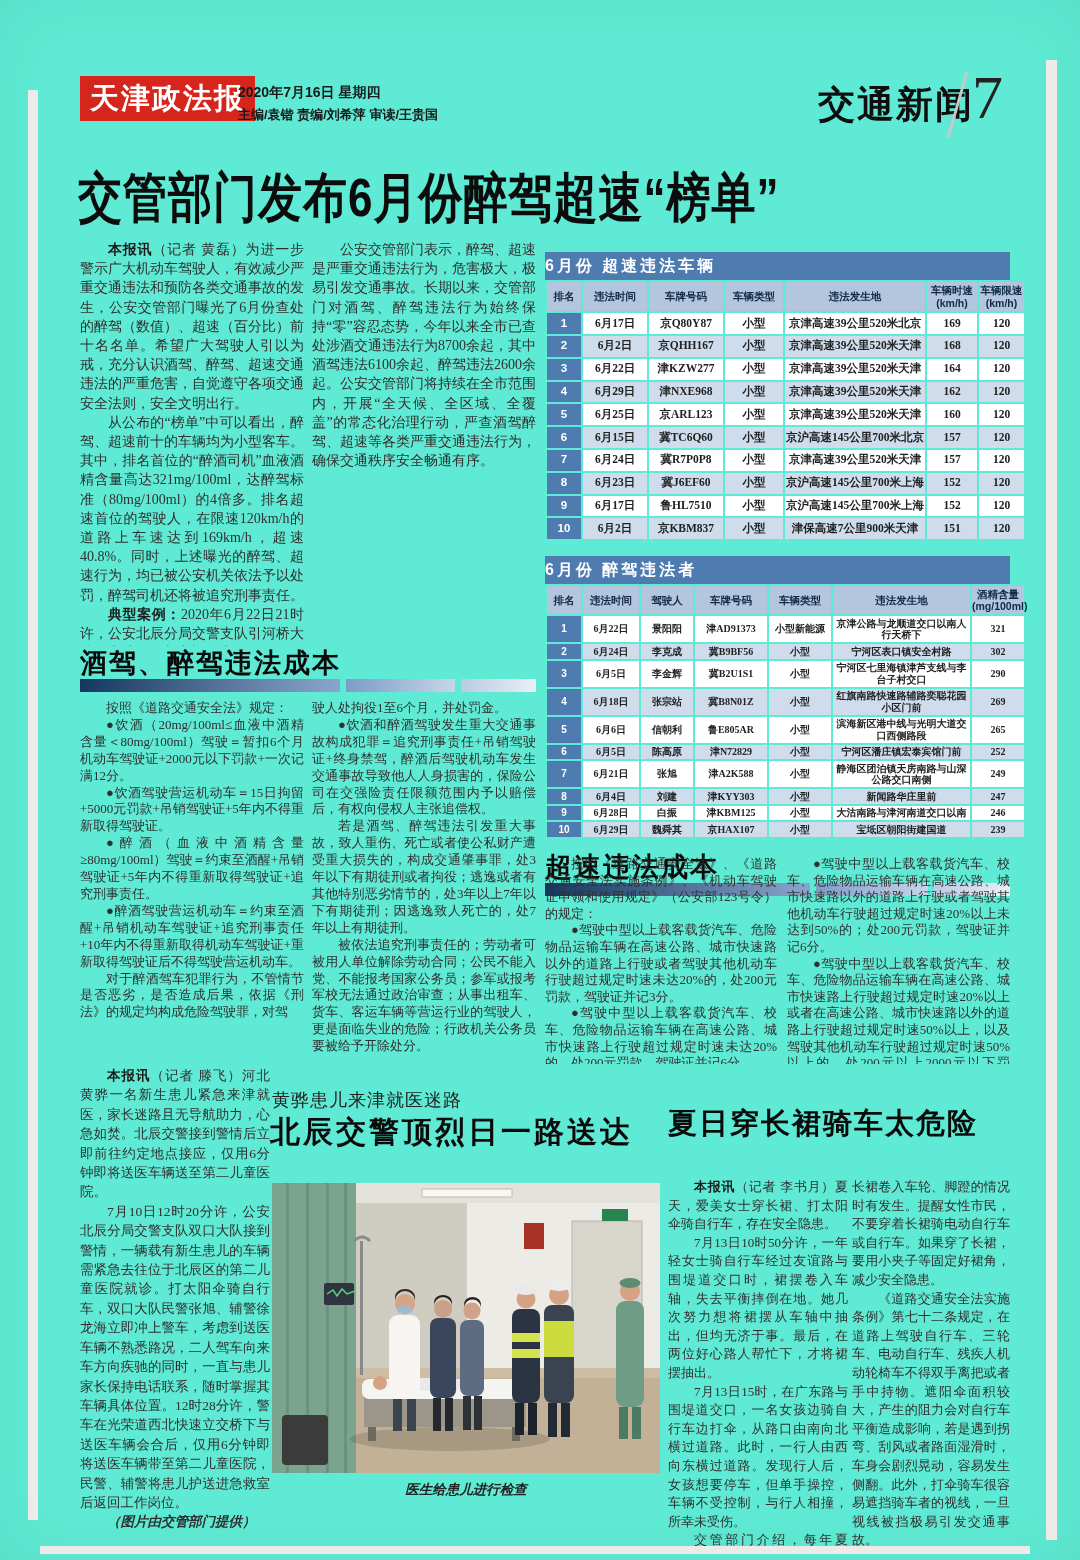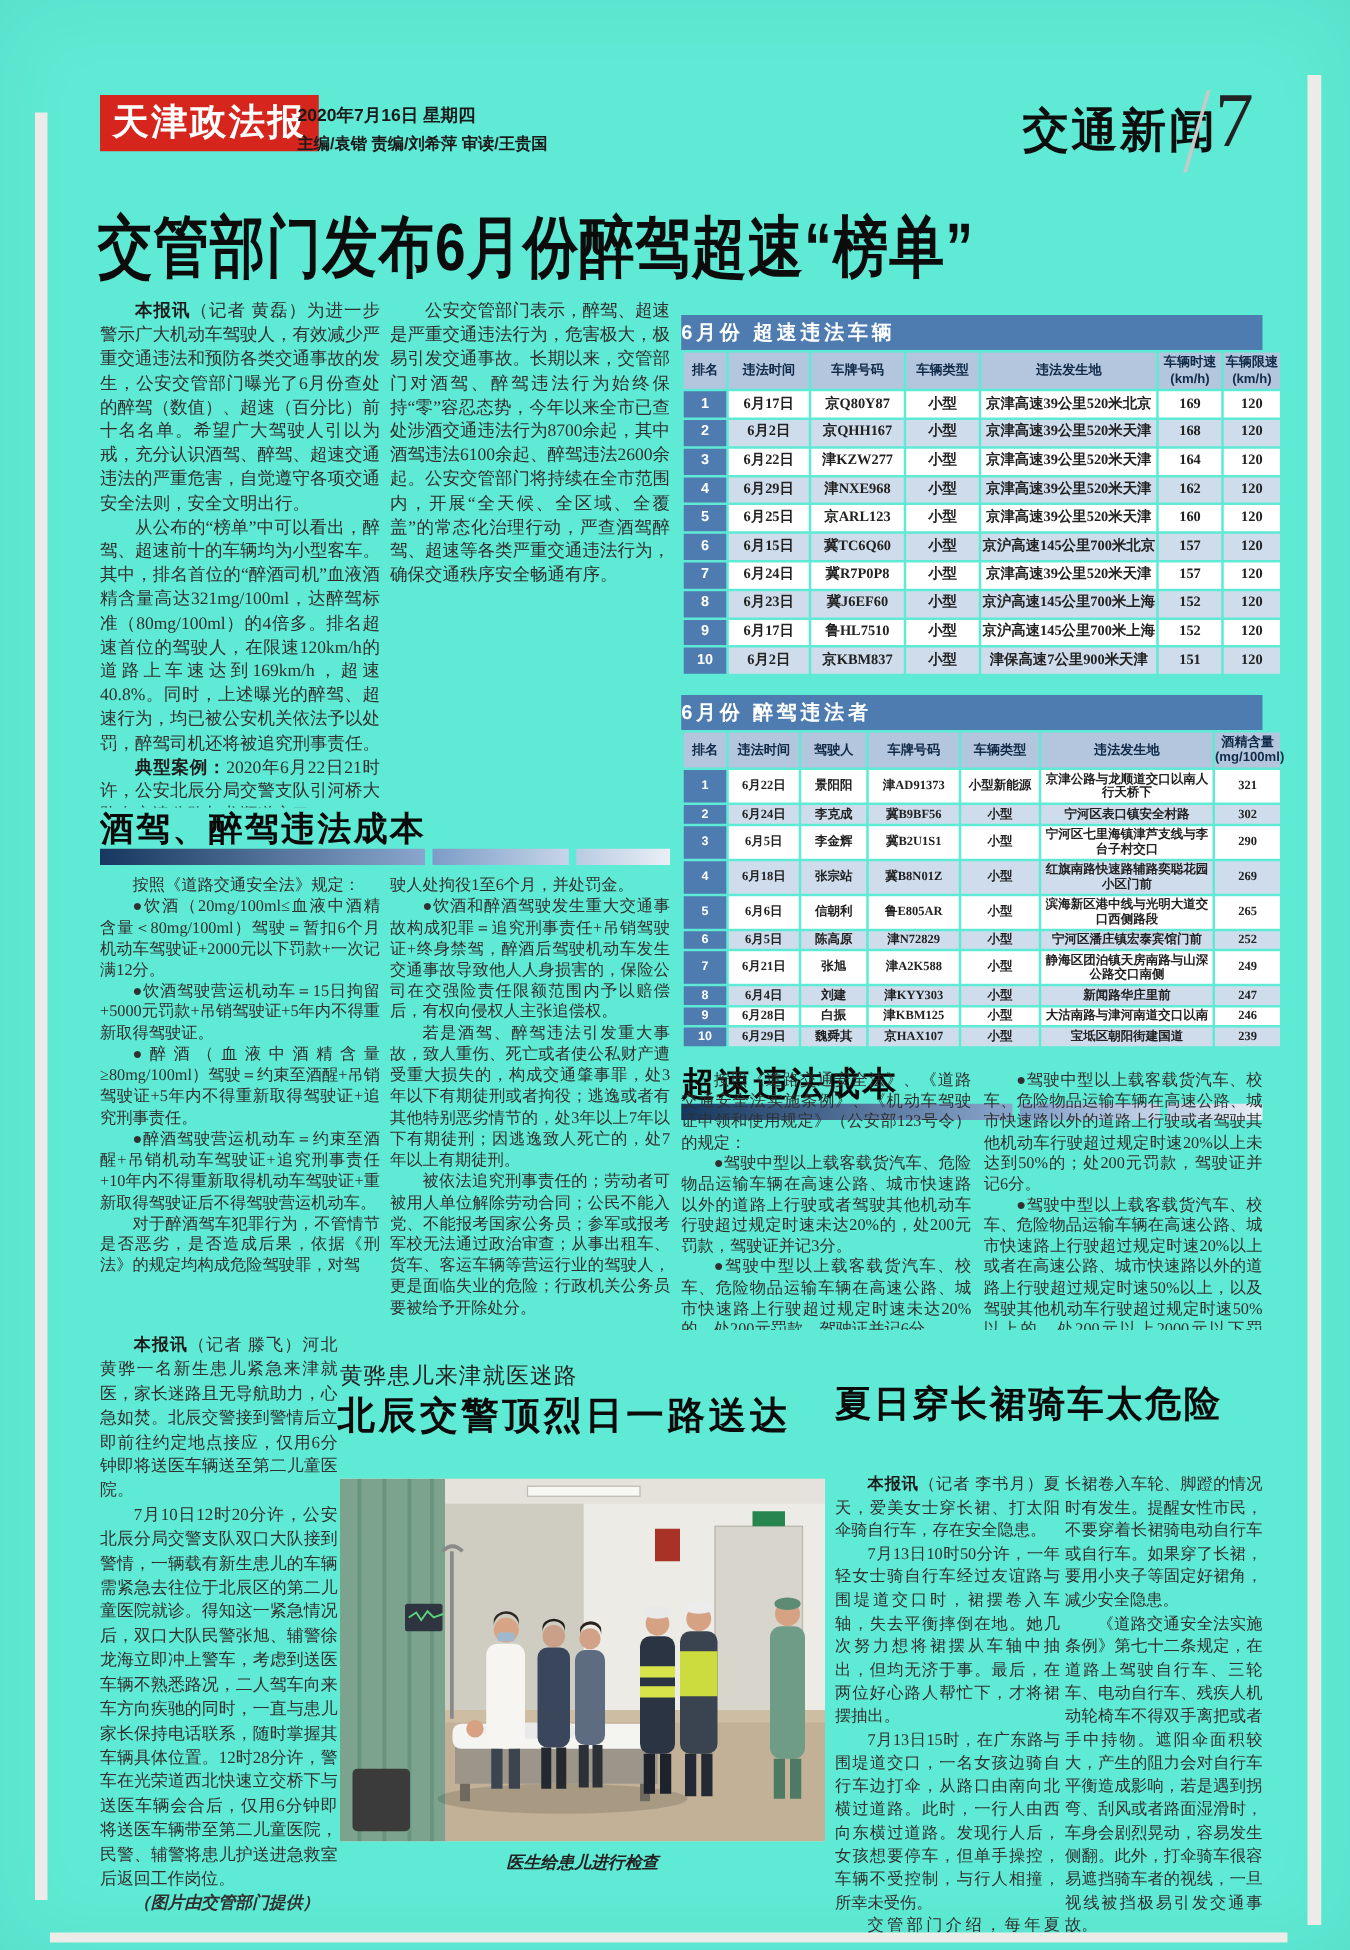--- a/index.html
+++ b/index.html
@@ -384,21 +384,21 @@
     <p><span>●驾驶中型以上载客载货汽车、危险物品运输车辆在高速公路、城市快速路以外的道路上行驶或者驾驶其他机动车行驶超过规定时速未达20%的，处200元罚款，驾驶证并记3分。</span></p>
     <p><span>●驾驶中型以上载客载货汽车、校车、危险物品运输车辆在高速公路、城市快速路上行驶超过规定时速未达20%的，处200元罚款，驾驶证并记6分。</span></p>
   </div>
   <div class="bodycol" id="speed-col2">
     <p><span>●驾驶中型以上载客载货汽车、校车、危险物品运输车辆在高速公路、城市快速路以外的道路上行驶或者驾驶其他机动车行驶超过规定时速20%以上未达到50%的；处200元罚款，驾驶证并记6分。</span></p>
     <p><span>●驾驶中型以上载客载货汽车、校车、危险物品运输车辆在高速公路、城市快速路上行驶超过规定时速20%以上或者在高速公路、城市快速路以外的道路上行驶超过规定时速50%以上，以及驾驶其他机动车行驶超过规定时速50%以上的，处200元以上2000元以下罚款、驾驶证并记12分。</span></p>
   </div>
 
   <div class="bodycol" id="bl-col">
     <p><b>本报讯</b><span>（记者 滕飞）河北黄骅一名新生患儿紧急来津就医，家长迷路且无导航助力，心急如焚。北辰交警接到警情后立即前往约定地点接应，仅用6分钟即将送医车辆送至第二儿童医院。</span></p>
-    <p><span>7月10日12时20分许，公安北辰分局交警支队双口大队接到警情，一辆载有新生患儿的车辆需紧急去往位于北辰区的第二儿童医院就诊。得知这一紧急情况后，双口大队民警张旭、辅警徐龙海立即冲上警车，考虑到送医车辆不熟悉路况，二人驾车向来车方向疾驰的同时，一直与患儿家长保持电话联系，随时掌握其车辆具体位置。12时28分许，警车在光荣道西北快速立交桥下与送医车辆会合后，仅用6分钟即将送医车辆带至第二儿童医院，民警、辅警将患儿护送进急救室后返回工作岗位。</span></p>
+    <p><span>7月10日12时20分许，公安北辰分局交警支队双口大队接到警情，一辆载有新生患儿的车辆需紧急去往位于北辰区的第二儿童医院就诊。打太阳伞骑自行车，双口大队民警张旭、辅警徐龙海立即冲上警车，考虑到送医车辆不熟悉路况，二人驾车向来车方向疾驰的同时，一直与患儿家长保持电话联系，随时掌握其车辆具体位置。12时28分许，警车在光荣道西北快速立交桥下与送医车辆会合后，仅用6分钟即将送医车辆带至第二儿童医院，民警、辅警将患儿护送进急救室后返回工作岗位。</span></p>
     <p class="credit">（图片由交管部门提供）</p>
   </div>
 
   <div class="kicker">黄骅患儿来津就医迷路</div>
   <div class="mid-headline">北辰交警顶烈日一路送达</div>
 
   <div class="photo">
     <svg width="388" height="290" viewBox="0 0 388 290">
       <rect width="388" height="290" fill="#d6d3ca"></rect>
       <rect width="388" height="34" fill="#e4e2db"></rect>

